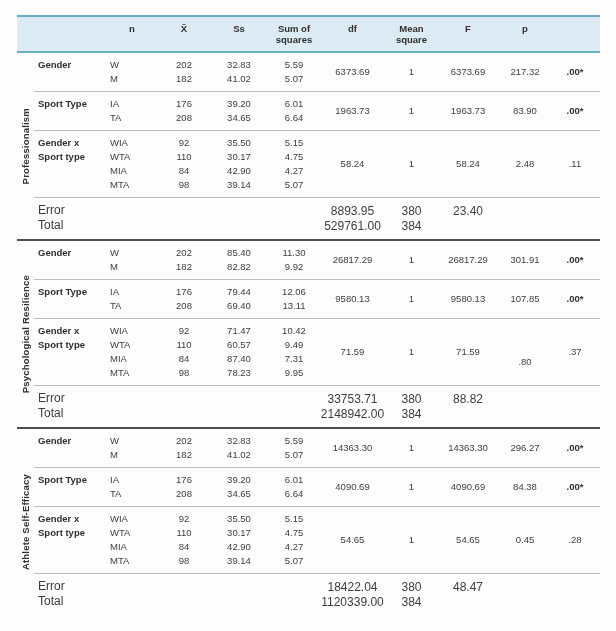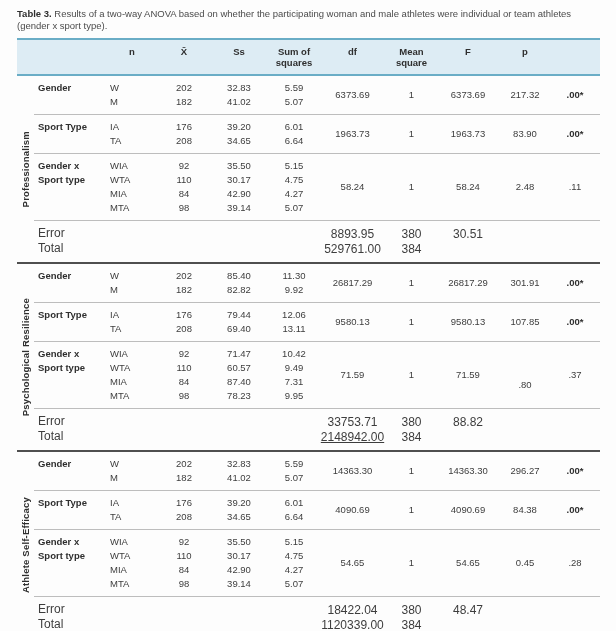--- a/index.html
+++ b/index.html
@@ -63,24 +63,20 @@
   .gray-line { border-top:1px solid #bdbdbd; }
 
   .et { padding:5px 0 6px 0; font-size:12px; }
   .et .elbl { grid-column:1; padding-left:4px; line-height:15px; }
 </style>
 </head>
 <body>
 
 <div class="page">
 
-  <div class="title">
-    <b>Table 3.</b>
-    <span>Results of a two-way ANOVA based on whether the participating woman and male athletes were individual or team athletes (gender x sport type).</span>
-  </div>
 
   <div class="anova-table">
     <div class="thead">
       <div class="grid10" id="head-grid">
           <div class="hcell"></div>
           <div class="hcell">n</div>
           <div class="hcell">X̄</div>
           <div class="hcell">Ss</div>
           <div class="hcell">Sum of
 squares</div>
@@ -161,21 +157,21 @@
                 <div class="stat" style="grid-area: 1 / 9 / -1;">2.48</div>
                 <div class="stat" style="grid-area: 1 / 10 / -1;">.11</div>
               </div>
             </div>
             <div class="gray-line"></div>
             <div class="et">
               <div class="grid10" style="grid-template-rows: repeat(2, 15px);">
                 <div class="elbl" style="grid-area: 1 / 1;">Error</div>
                 <div class="stat" style="grid-area: 1 / 6;">8893.95</div>
                 <div class="stat" style="grid-area: 1 / 7;">380</div>
-                <div class="stat" style="grid-area: 1 / 8;">30.51</div>
+                <div class="stat" style="grid-area: 1 / 8;">23.40</div>
                 <div class="elbl" style="grid-area: 2 / 1;">Total</div>
                 <div class="stat" style="grid-area: 2 / 6;">529761.00</div>
                 <div class="stat" style="grid-area: 2 / 7;">384</div>
               </div>
             </div>
           </div>
         </div>
         <div class="section">
           <div class="vlabel-wrap">
             <div class="vlabel">Psychological Resilience</div>
@@ -247,21 +243,21 @@
               </div>
             </div>
             <div class="gray-line"></div>
             <div class="et">
               <div class="grid10" style="grid-template-rows: repeat(2, 15px);">
                 <div class="elbl" style="grid-area: 1 / 1;">Error</div>
                 <div class="stat" style="grid-area: 1 / 6;">33753.71</div>
                 <div class="stat" style="grid-area: 1 / 7;">380</div>
                 <div class="stat" style="grid-area: 1 / 8;">88.82</div>
                 <div class="elbl" style="grid-area: 2 / 1;">Total</div>
-                <div class="stat" style="grid-area: 2 / 6; text-decoration: underline;">2148942.00</div>
+                <div class="stat" style="grid-area: 2 / 6;">2148942.00</div>
                 <div class="stat" style="grid-area: 2 / 7;">384</div>
               </div>
             </div>
           </div>
         </div>
         <div class="section">
           <div class="vlabel-wrap">
             <div class="vlabel">Athlete Self-Efficacy</div>
           </div>
           <div class="content">

